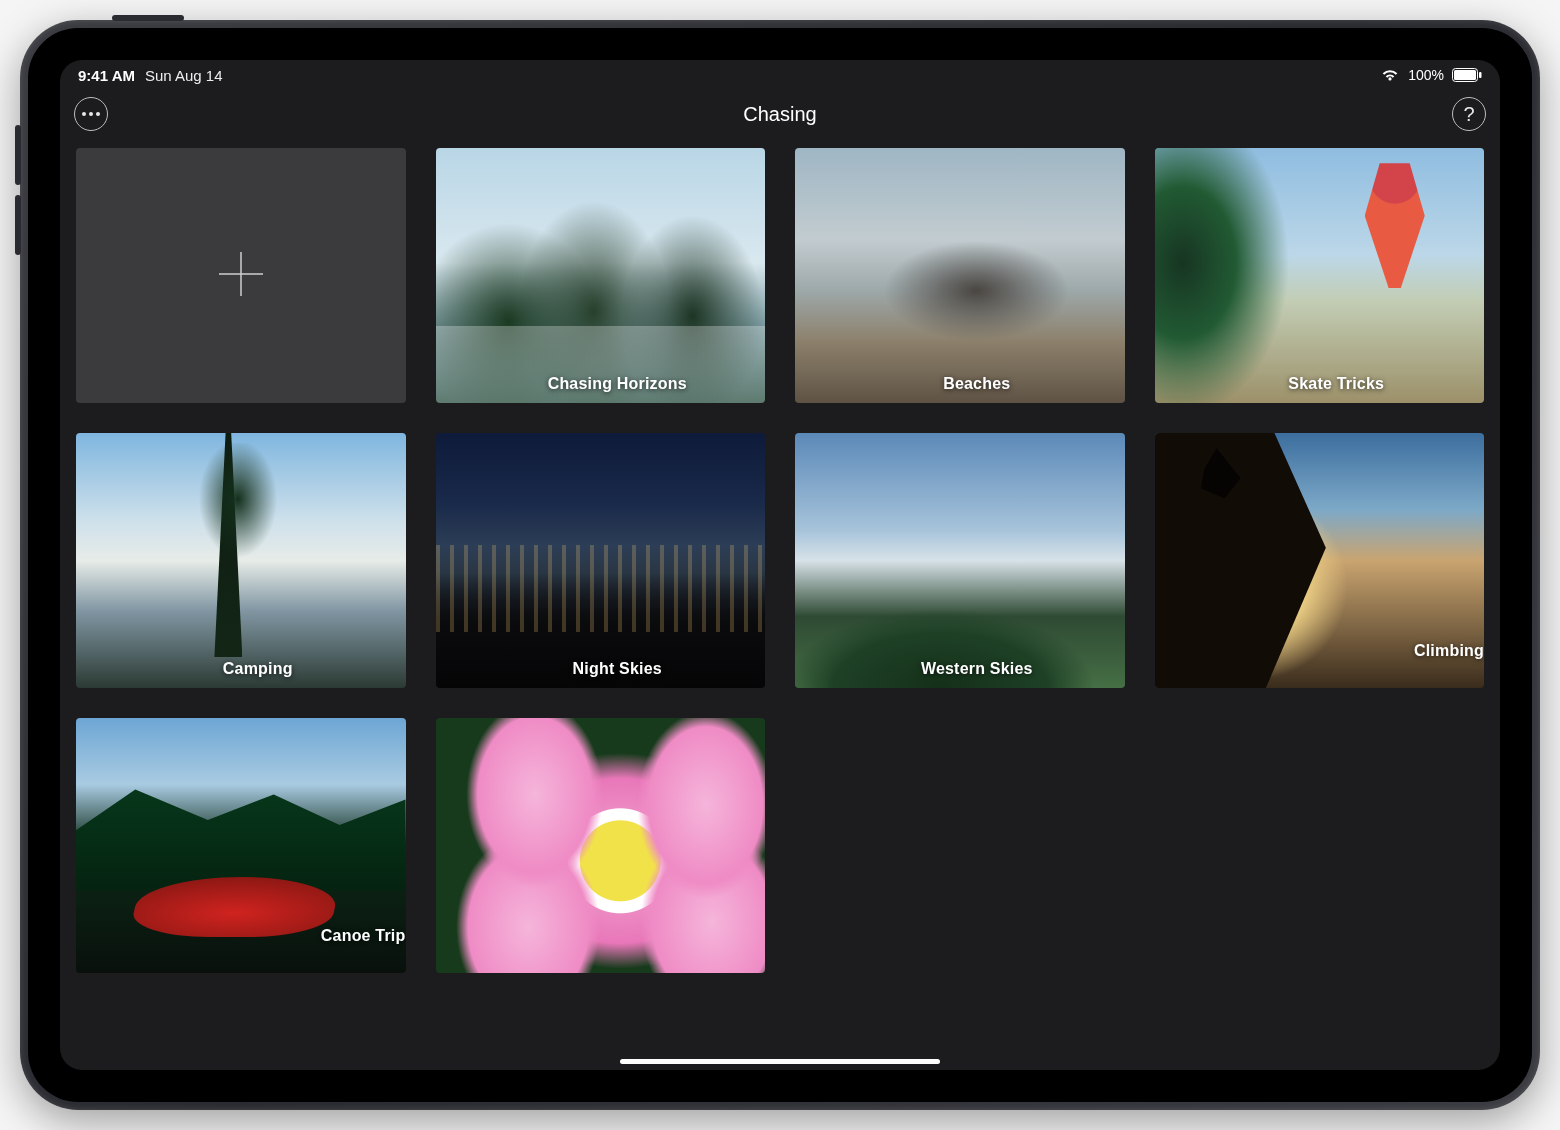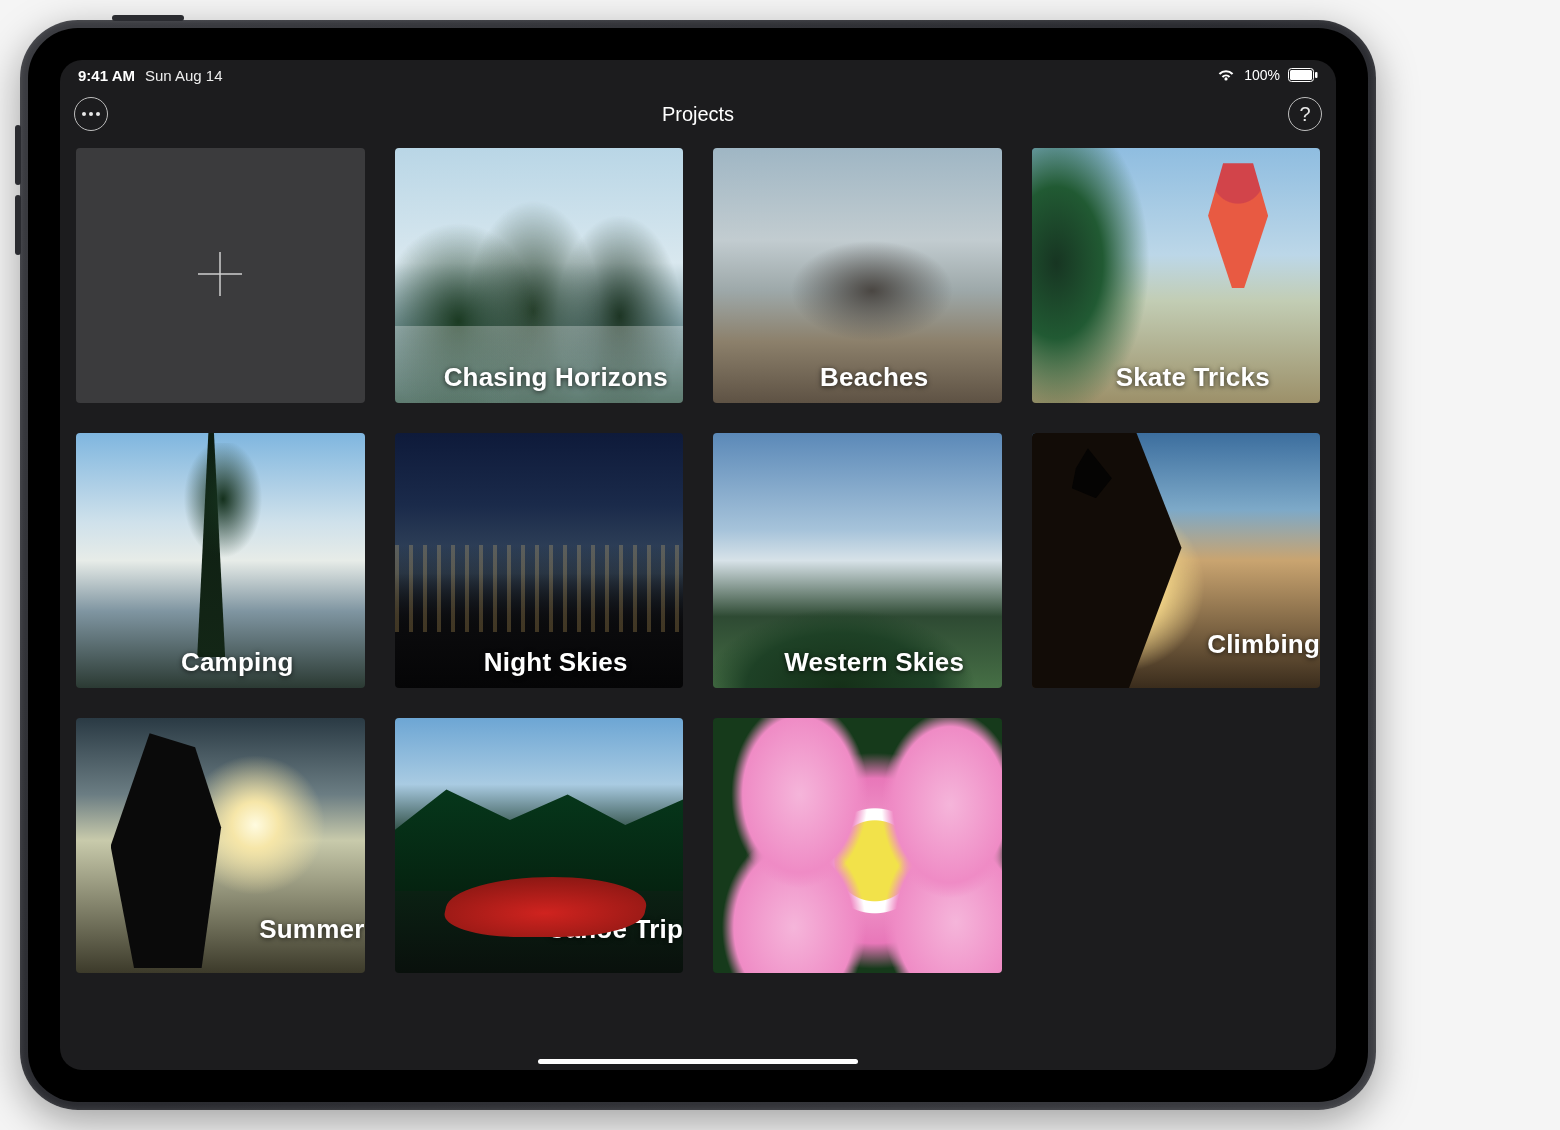--- a/index.html
+++ b/index.html
@@ -2,21 +2,21 @@
 <html><head>
 <meta charset="utf-8">
 <style>
   * { box-sizing: border-box; margin: 0; padding: 0; }
   html, body { width: 1560px; height: 1130px; background: #f5f5f5; font-family: -apple-system, "Helvetica Neue", Helvetica, Arial, sans-serif; overflow: hidden; }
 
   
   .ipad-frame {
     position: absolute;
     left: 20px; top: 20px;
-    width: 1356px; height: 1090px;
+    width: 1520px; height: 1090px;
     background: linear-gradient(135deg, #3c3d42 0%, #2a2b30 50%, #3c3d42 100%);
     border-radius: 58px;
     box-shadow: 0 12px 40px rgba(0,0,0,0.35), inset 0 0 6px rgba(255,255,255,0.15);
     padding: 8px;
   }
   .ipad-bezel {
     width: 100%; height: 100%;
     background: #000;
     border-radius: 50px;
     padding: 32px;
@@ -105,21 +105,21 @@
     background: #3b3b3d;
     display: flex; align-items: center; justify-content: center;
   }
   .tile-new svg { stroke: #cfcfcf; }
   .tile-photo { background-size: cover; background-position: center; }
   .tile-label {
     position: absolute;
     left: 0; right: 0; bottom: 10px;
     text-align: center;
     color: #fff;
-    font-size: 26px;
+    font-size: 16px;
     font-weight: 700;
     text-shadow: 0 1px 5px rgba(0,0,0,0.7);
     letter-spacing: 0.2px;
     margin-left: 34px;
   }
   .row3 .tile-label { bottom: 28px; text-align: right; }
 
   
   .home-indicator {
     position: absolute;
@@ -252,21 +252,21 @@
       <div class="nav-bar">
         <div class="circle-btn">
           <span>
             <svg width="18" height="4" viewBox="0 0 18 4">
                 <circle cx="2" cy="2" r="2" fill="#e8e8e8"></circle>
                 <circle cx="9" cy="2" r="2" fill="#e8e8e8"></circle>
                 <circle cx="16" cy="2" r="2" fill="#e8e8e8"></circle>
               </svg>
           </span>
         </div>
-        <div class="nav-title">Projects</div>
+        <div class="nav-title">Chasing</div>
         <div class="circle-btn">
           <span style="font-size:20px;font-weight:500;line-height:1;">?</span>
         </div>
       </div>
 
       <div class="projects-grid">
 
         <div class="tile tile-new">
           <span>
             <svg width="56" height="56" viewBox="0 0 56 56">
@@ -292,23 +292,20 @@
         <div class="tile tile-photo thumb-night">
           <div class="tile-label">Night Skies</div>
         </div>
         <div class="tile tile-photo thumb-western">
           <div class="tile-label">Western Skies</div>
         </div>
 
         <div class="tile tile-photo thumb-climbing row3">
           <div class="tile-label">Climbing</div>
         </div>
-        <div class="tile tile-photo thumb-summer row3">
-          <div class="tile-label">Summer</div>
-        </div>
         <div class="tile tile-photo thumb-canoe row3">
           <div class="tile-label">Canoe Trip</div>
         </div>
         <div class="tile tile-photo thumb-garden row3">
           <div class="tile-label">Garden</div>
         </div>
 
       </div>
 
       <div class="home-indicator"></div>

